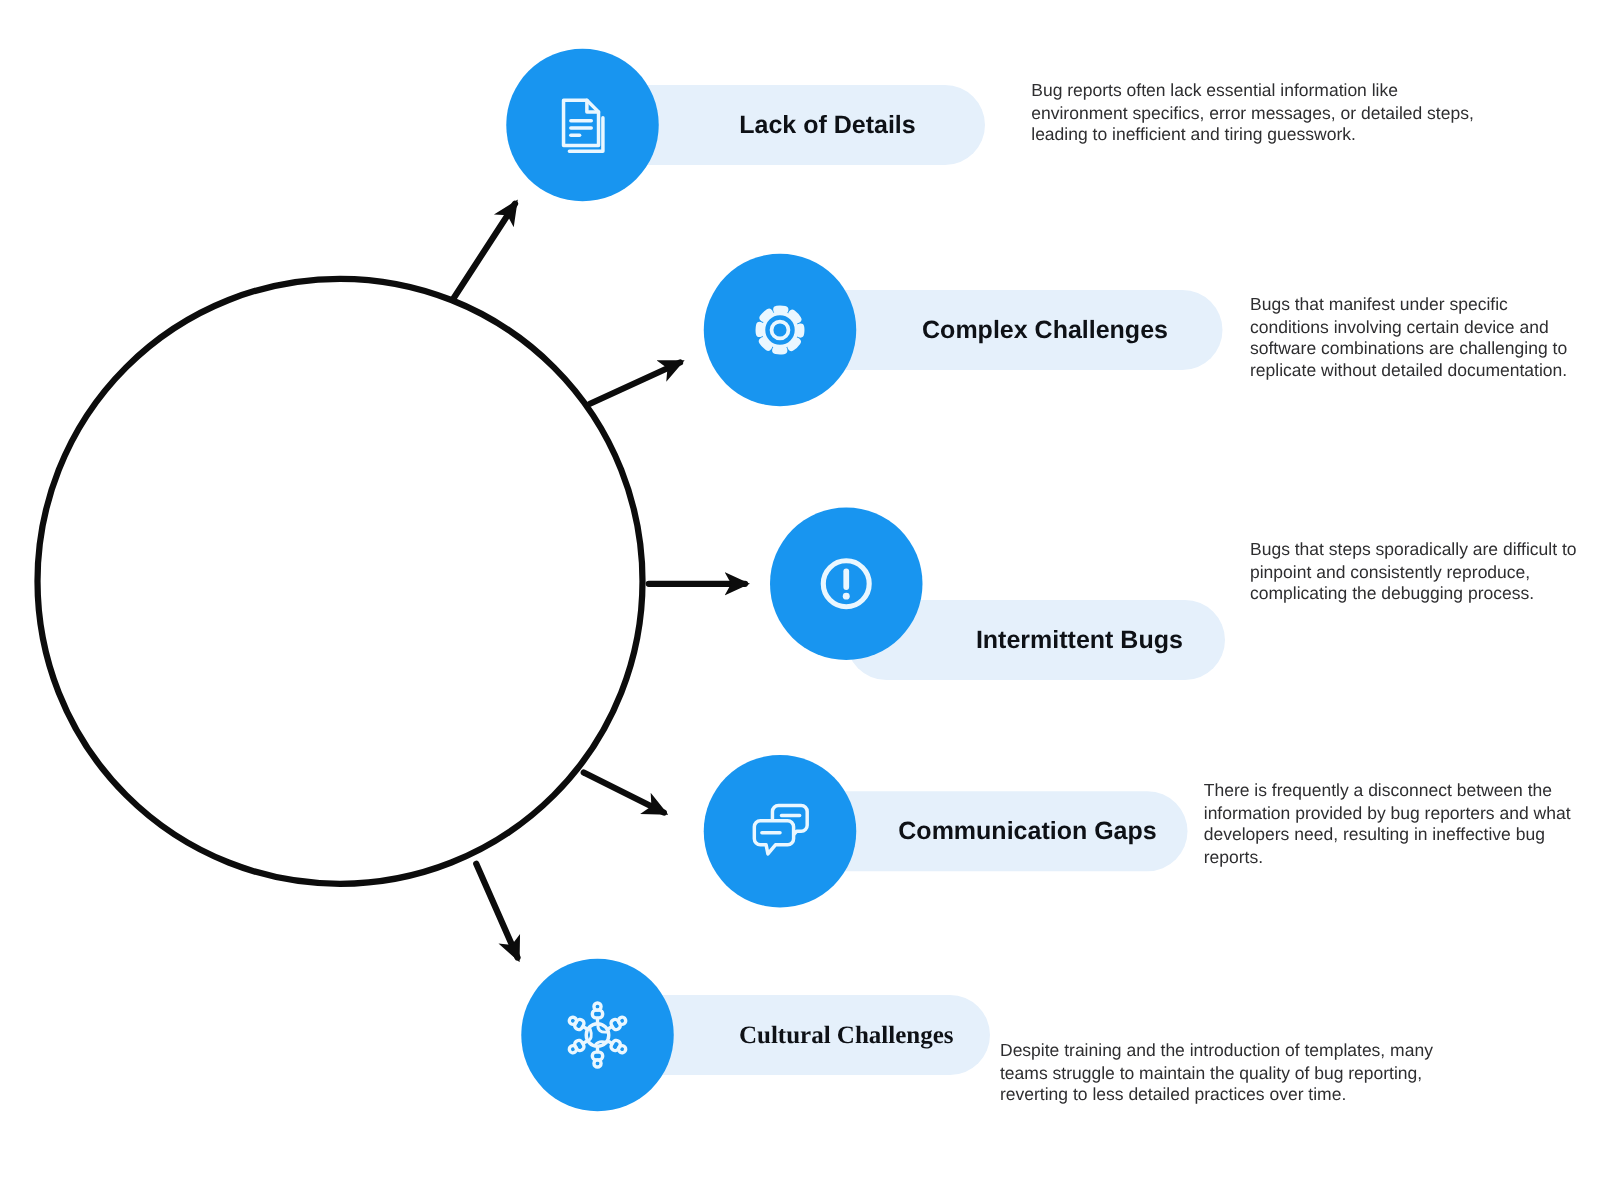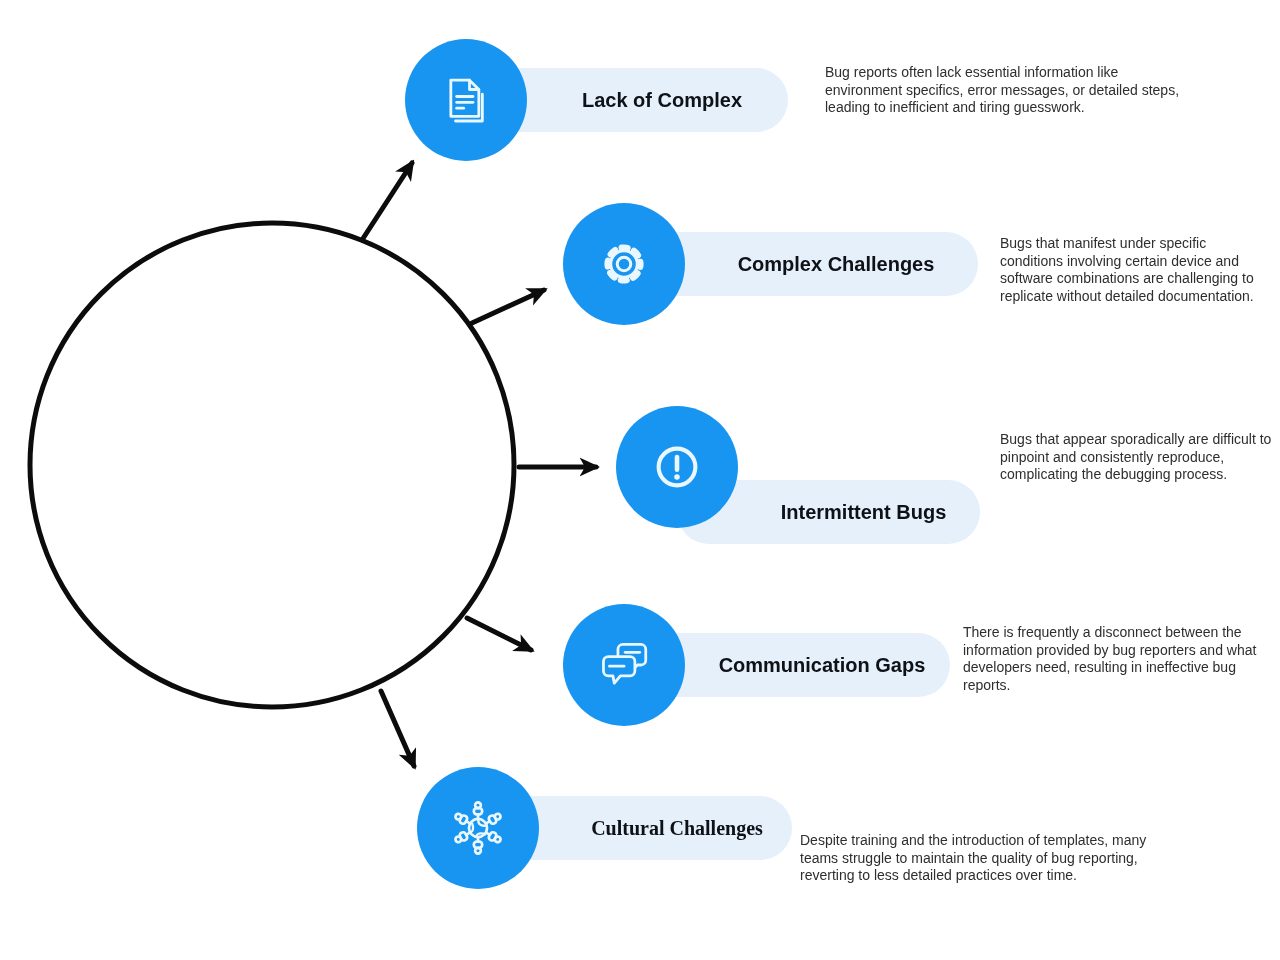--- a/index.html
+++ b/index.html
@@ -95,21 +95,21 @@
       <line x1="472" y1="323" x2="544" y2="290" marker-end="url(#ah)"></line>
       <line x1="519" y1="467" x2="596" y2="467" marker-end="url(#ah)"></line>
       <line x1="467" y1="618" x2="531" y2="650" marker-end="url(#ah)"></line>
       <line x1="381" y1="691" x2="414" y2="766" marker-end="url(#ah)"></line>
     </g>
   </svg>
 
 
   <div>
     <div class="pill p1">
-      <span class="pill-label">Lack of Complex</span>
+      <span class="pill-label">Lack of Details</span>
     </div>
     <div class="badge b1">
       <span class="icon">
         <svg width="56" height="56" viewBox="0 0 48 48" fill="none" stroke="currentColor" stroke-width="2.4" stroke-linejoin="round" stroke-linecap="round">
           <path d="M38 19 V42 H15"></path>
           <path d="M11 7 H27 L35 15 V38 H11 Z" fill="#1895f0"></path>
           <path d="M27 7 V15 H35"></path>
           <line x1="16" y1="21" x2="30" y2="21"></line>
           <line x1="16" y1="26" x2="30" y2="26"></line>
           <line x1="16" y1="31" x2="22" y2="31"></line>
@@ -141,21 +141,21 @@
     </div>
     <div class="badge b3">
       <span class="icon">
         <svg width="58" height="58" viewBox="0 0 48 48" fill="none" stroke="currentColor">
           <circle cx="24" cy="24" r="15.2" stroke-width="3.4"></circle>
           <line x1="24" y1="15.8" x2="24" y2="26.2" stroke-width="3.8" stroke-linecap="round"></line>
           <circle cx="24" cy="32.2" r="2.3" fill="currentColor" stroke="none"></circle>
         </svg>
       </span>
     </div>
-    <div class="desc d3">Bugs that appear sporadically are difficult to pinpoint and consistently reproduce, complicating the debugging process.</div>
+    <div class="desc d3">Bugs that steps sporadically are difficult to pinpoint and consistently reproduce, complicating the debugging process.</div>
   </div>
 
   <div>
     <div class="pill p4">
       <span class="pill-label">Communication Gaps</span>
     </div>
     <div class="badge b4">
       <span class="icon">
         <svg width="58" height="58" viewBox="0 0 48 48" fill="none" stroke="currentColor" stroke-width="2.3" stroke-linejoin="round" stroke-linecap="round">
           <path d="M23 7 H38 a4 4 0 0 1 4 4 v9 a4 4 0 0 1 -4 4 h-3 l-4.5 5 -1.5 -5 H23 a4 4 0 0 1 -4 -4 v-9 a4 4 0 0 1 4 -4 Z"></path>

